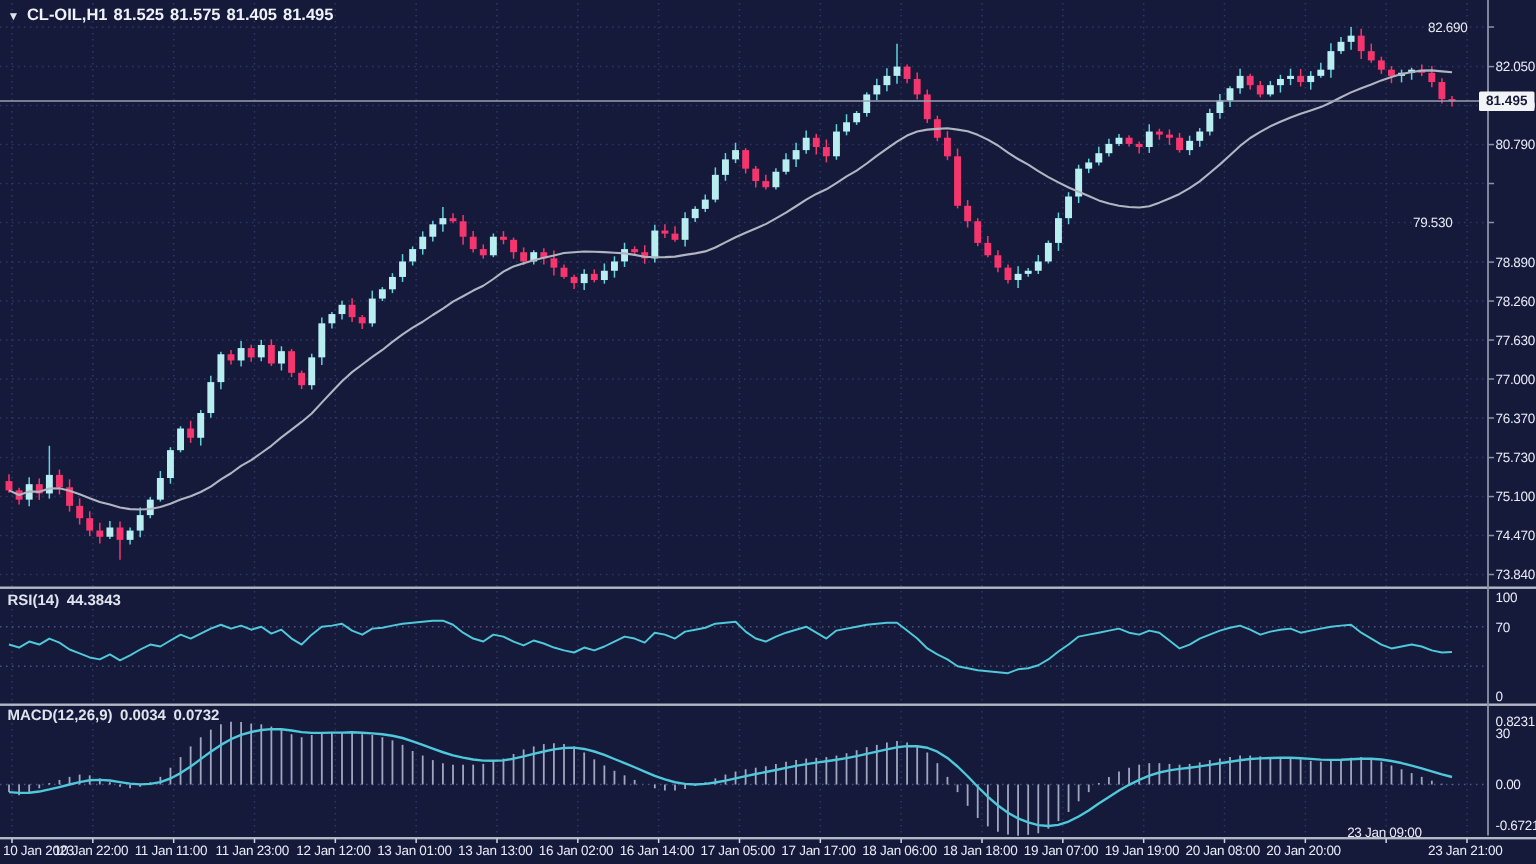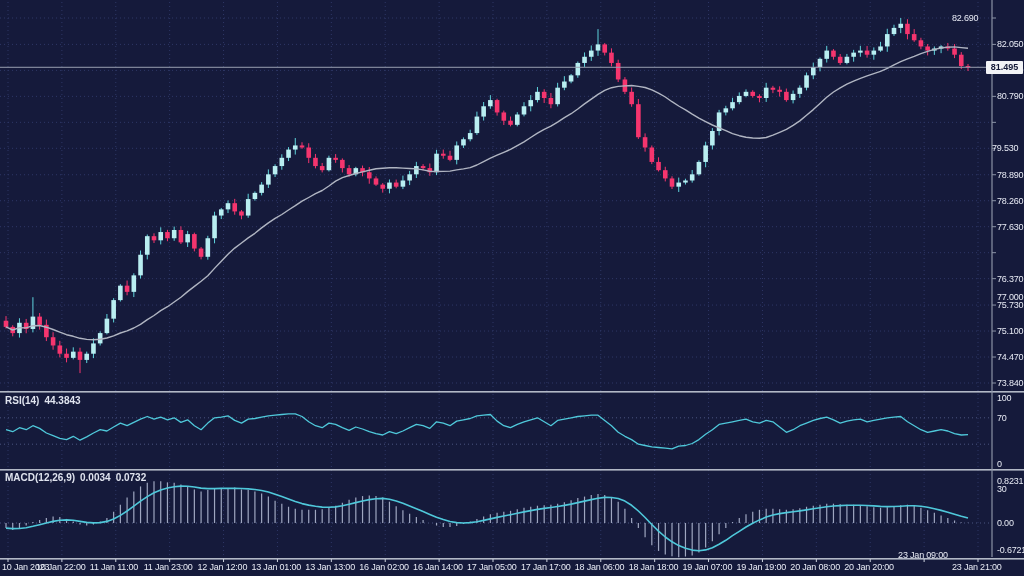--- a/index.html
+++ b/index.html
@@ -527,32 +527,35 @@
       <line x1="992" y1="200.70648999999972" x2="996" y2="200.70648999999972" stroke="#8b93a6" stroke-width="1"></line>
       <line x1="992" y1="226.6895800000001" x2="996" y2="226.6895800000001" stroke="#8b93a6" stroke-width="1"></line>
       <line x1="992" y1="252.67266999999993" x2="996" y2="252.67266999999993" stroke="#8b93a6" stroke-width="1"></line>
       <line x1="992" y1="278.65575999999976" x2="996" y2="278.65575999999976" stroke="#8b93a6" stroke-width="1"></line>
       <line x1="992" y1="305.05127999999974" x2="996" y2="305.05127999999974" stroke="#8b93a6" stroke-width="1"></line>
       <line x1="992" y1="331.03437000000014" x2="996" y2="331.03437000000014" stroke="#8b93a6" stroke-width="1"></line>
       <line x1="992" y1="357.01745999999997" x2="996" y2="357.01745999999997" stroke="#8b93a6" stroke-width="1"></line>
       <line x1="992" y1="383.0005499999998" x2="996" y2="383.0005499999998" stroke="#8b93a6" stroke-width="1"></line>
     </svg>
 
+  <div class="hdr">
+    <span class="tri">▼</span><span>CL-OIL,H1</span><span>81.525</span><span>81.575</span><span>81.405</span><span>81.495</span>
+  </div>
 
   <div id="priceAxis">
       <div class="axis-label" style="left: 952px; top: 13px;">82.690</div>
       <div class="axis-label" style="left: 997px; top: 39.3955px;">82.050</div>
       <div class="axis-label" style="left: 997px; top: 65.3786px;">81.420</div>
       <div class="axis-label" style="left: 997px; top: 91.3617px;">80.790</div>
       <div class="axis-label" style="left: 997px; top: 117.345px; margin-left: 32px;">80.160</div>
-      <div class="axis-label" style="left: 992px; top: 143.328px;">79.530</div>
+      <div class="axis-label" style="left: 942px; top: 143.328px;">79.530</div>
       <div class="axis-label" style="left: 997px; top: 169.723px;">78.890</div>
       <div class="axis-label" style="left: 997px; top: 195.706px;">78.260</div>
       <div class="axis-label" style="left: 997px; top: 221.69px;">77.630</div>
-      <div class="axis-label" style="left: 997px; top: 247.673px; margin-top: 44px;">77.000</div>
+      <div class="axis-label" style="left: 997px; top: 247.673px;">77.000</div>
       <div class="axis-label" style="left: 997px; top: 273.656px;">76.370</div>
       <div class="axis-label" style="left: 997px; top: 300.051px;">75.730</div>
       <div class="axis-label" style="left: 997px; top: 326.034px;">75.100</div>
       <div class="axis-label" style="left: 997px; top: 352.017px;">74.470</div>
       <div class="axis-label" style="left: 997px; top: 378.001px;">73.840</div>
     </div>
   <div class="tag" id="priceTag" style="top: 60.7854px;">81.495</div>
 
   <div class="plabel" style="left:5px;top:395px;">
     <span>RSI(14)</span><span>44.3843</span>

